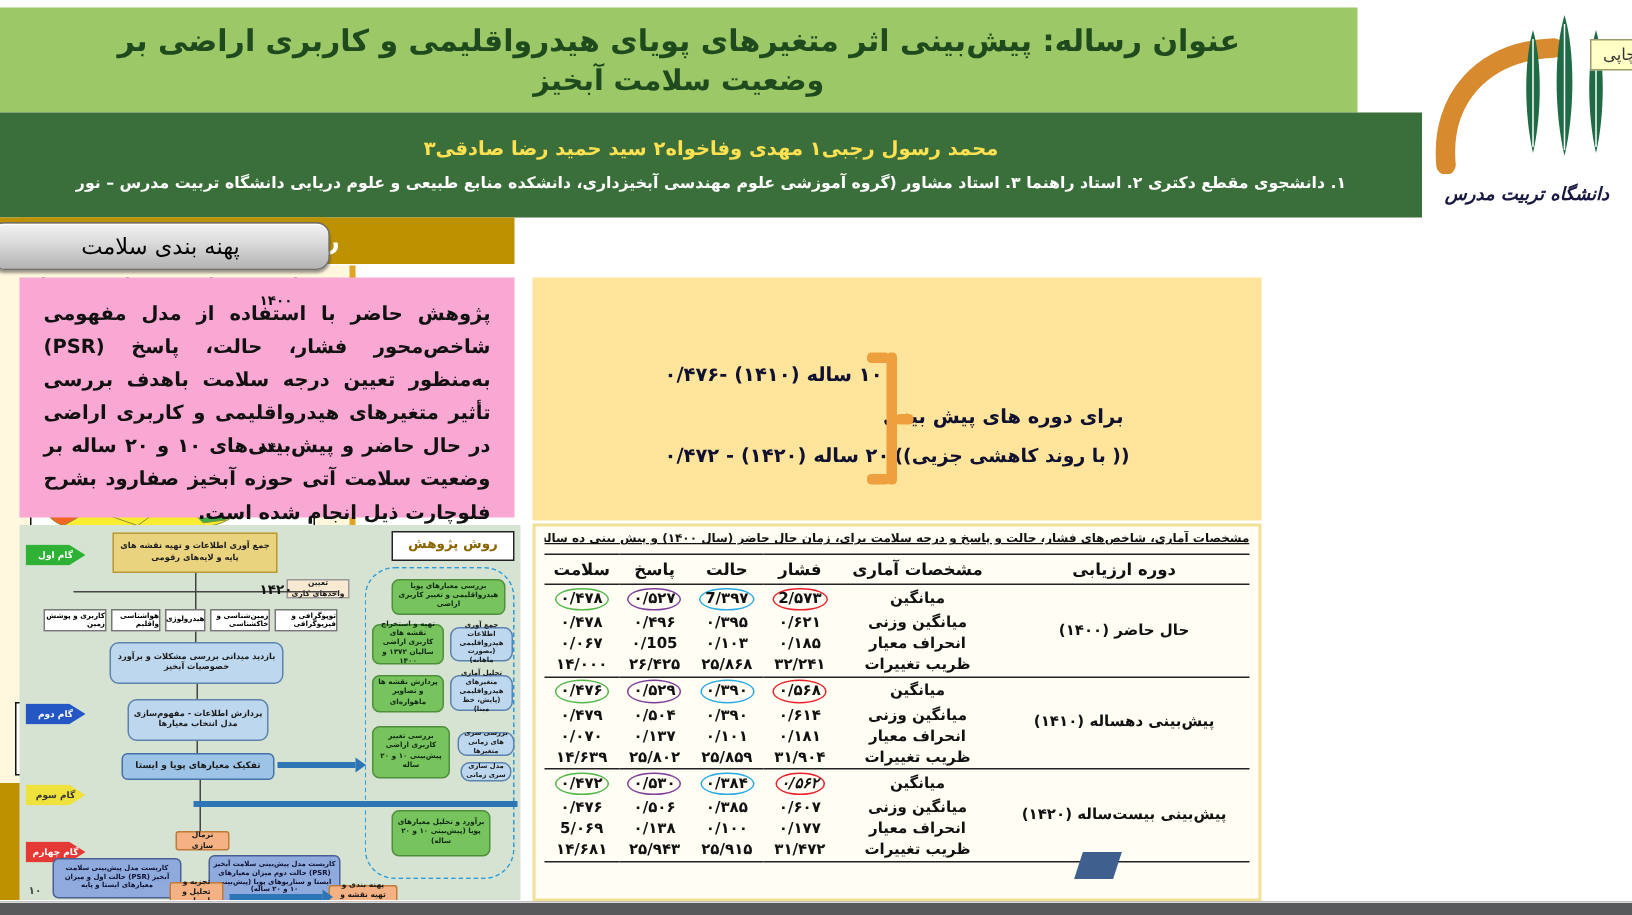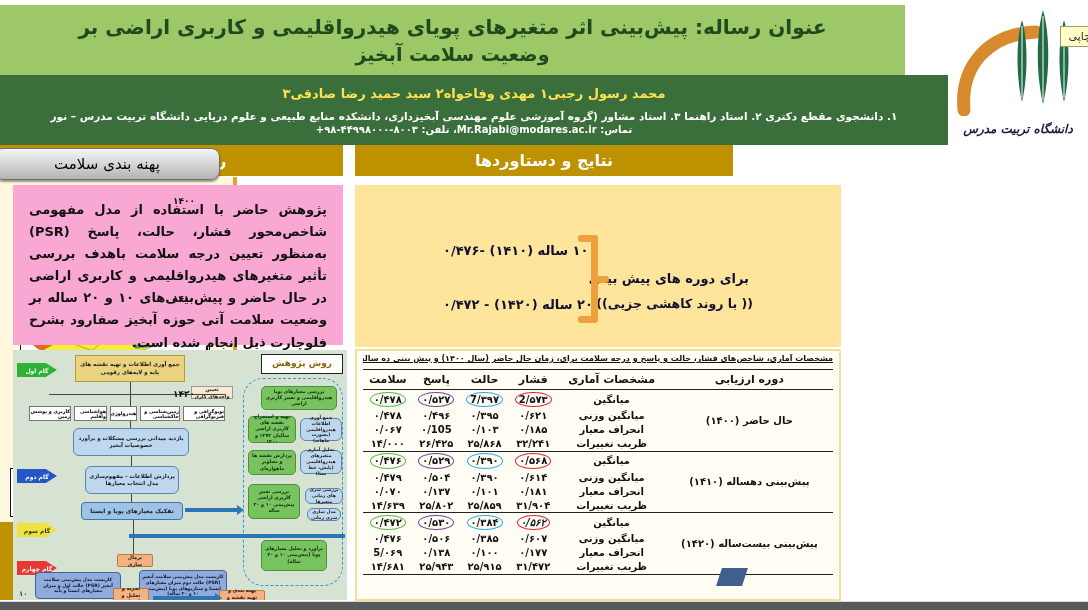--- a/index.html
+++ b/index.html
@@ -146,25 +146,20 @@
 
 <div class="page">
 
   <div class="hdr-light">
     <div class="title1">عنوان رساله: پیش‌بینی اثر متغیرهای پویای هیدرواقلیمی و کاربری اراضی بر</div>
     <div class="title2">وضعیت سلامت آبخیز</div>
   </div>
   <div class="hdr-dark">
     <div class="authors">محمد رسول رجبی۱  مهدی وفاخواه۲  سید حمید رضا صادقی۳</div>
     <div class="affil">۱. دانشجوی مقطع دکتری ۲. استاد راهنما ۳. استاد مشاور (گروه آموزشی علوم مهندسی آبخیزداری، دانشکده منابع طبیعی و علوم دریایی  دانشگاه تربیت مدرس – نور</div>
-    <div class="contact">
-      <span>تماس:</span>
-      <span class="ltr">Mr.Rajabi@modares.ac.ir</span><span>، تلفن:</span>
-      <span class="ltr">+۹۸-۴۴۹۹۸۰۰۰-۸۰۰۳</span>
-    </div>
   </div>
 
   <div class="logo-wrap">
     <svg width="136" height="110" viewBox="0 0 136 110">
       <path d="M14 104 C10 60 38 28 86 26" stroke="#d78a2e" stroke-width="13" fill="none" stroke-linecap="round"></path>
       <g fill="#1e6b45">
         <path d="M72 14 C78 34 78 70 72 96 C66 70 66 34 72 14 Z"></path>
         <path d="M93 4 C100 28 100 68 93 98 C86 68 86 28 93 4 Z"></path>
         <path d="M114 14 C120 34 120 70 114 96 C108 70 108 34 114 14 Z"></path>
       </g>
@@ -173,21 +168,20 @@
           <line x1="93" y1="10" x2="93" y2="94"></line>
           <line x1="114" y1="20" x2="114" y2="92"></line>
       </g>
     </svg>
     <div class="logo-caption">دانشگاه تربیت مدرس</div>
   </div>
   <div class="tooltip">چاپی</div>
 
   <div class="bar bar-left"></div>
   <div class="zone-button">پهنه بندی سلامت</div>
-  <div class="bar bar-mid">نتایج و دستاوردها</div>
   <div class="bar bar-right">روش تحقیق</div>
 
   <div class="left-col">
     <div class="tickrow" style="top:8px"></div>
 
     <div class="map-box" style="top:13px">
       <div class="map-year">۱۴۰۰</div>
       <svg viewBox="0 0 200 86" class="m y1400">
         <g stroke="#8a8a3a" stroke-width="0.7">
           <path class="base" fill="#f9ed32" d="M8,48 C10,40 20,34 30,36 C40,26 55,20 70,22 C80,12 95,6 110,8 C125,2 145,2 160,8 C172,12 180,22 178,32 C176,42 165,48 155,46 C150,56 140,64 128,66 C118,76 100,82 85,78 C70,80 55,76 45,68 C32,70 18,66 12,60 C8,56 7,52 8,48 Z"></path>

